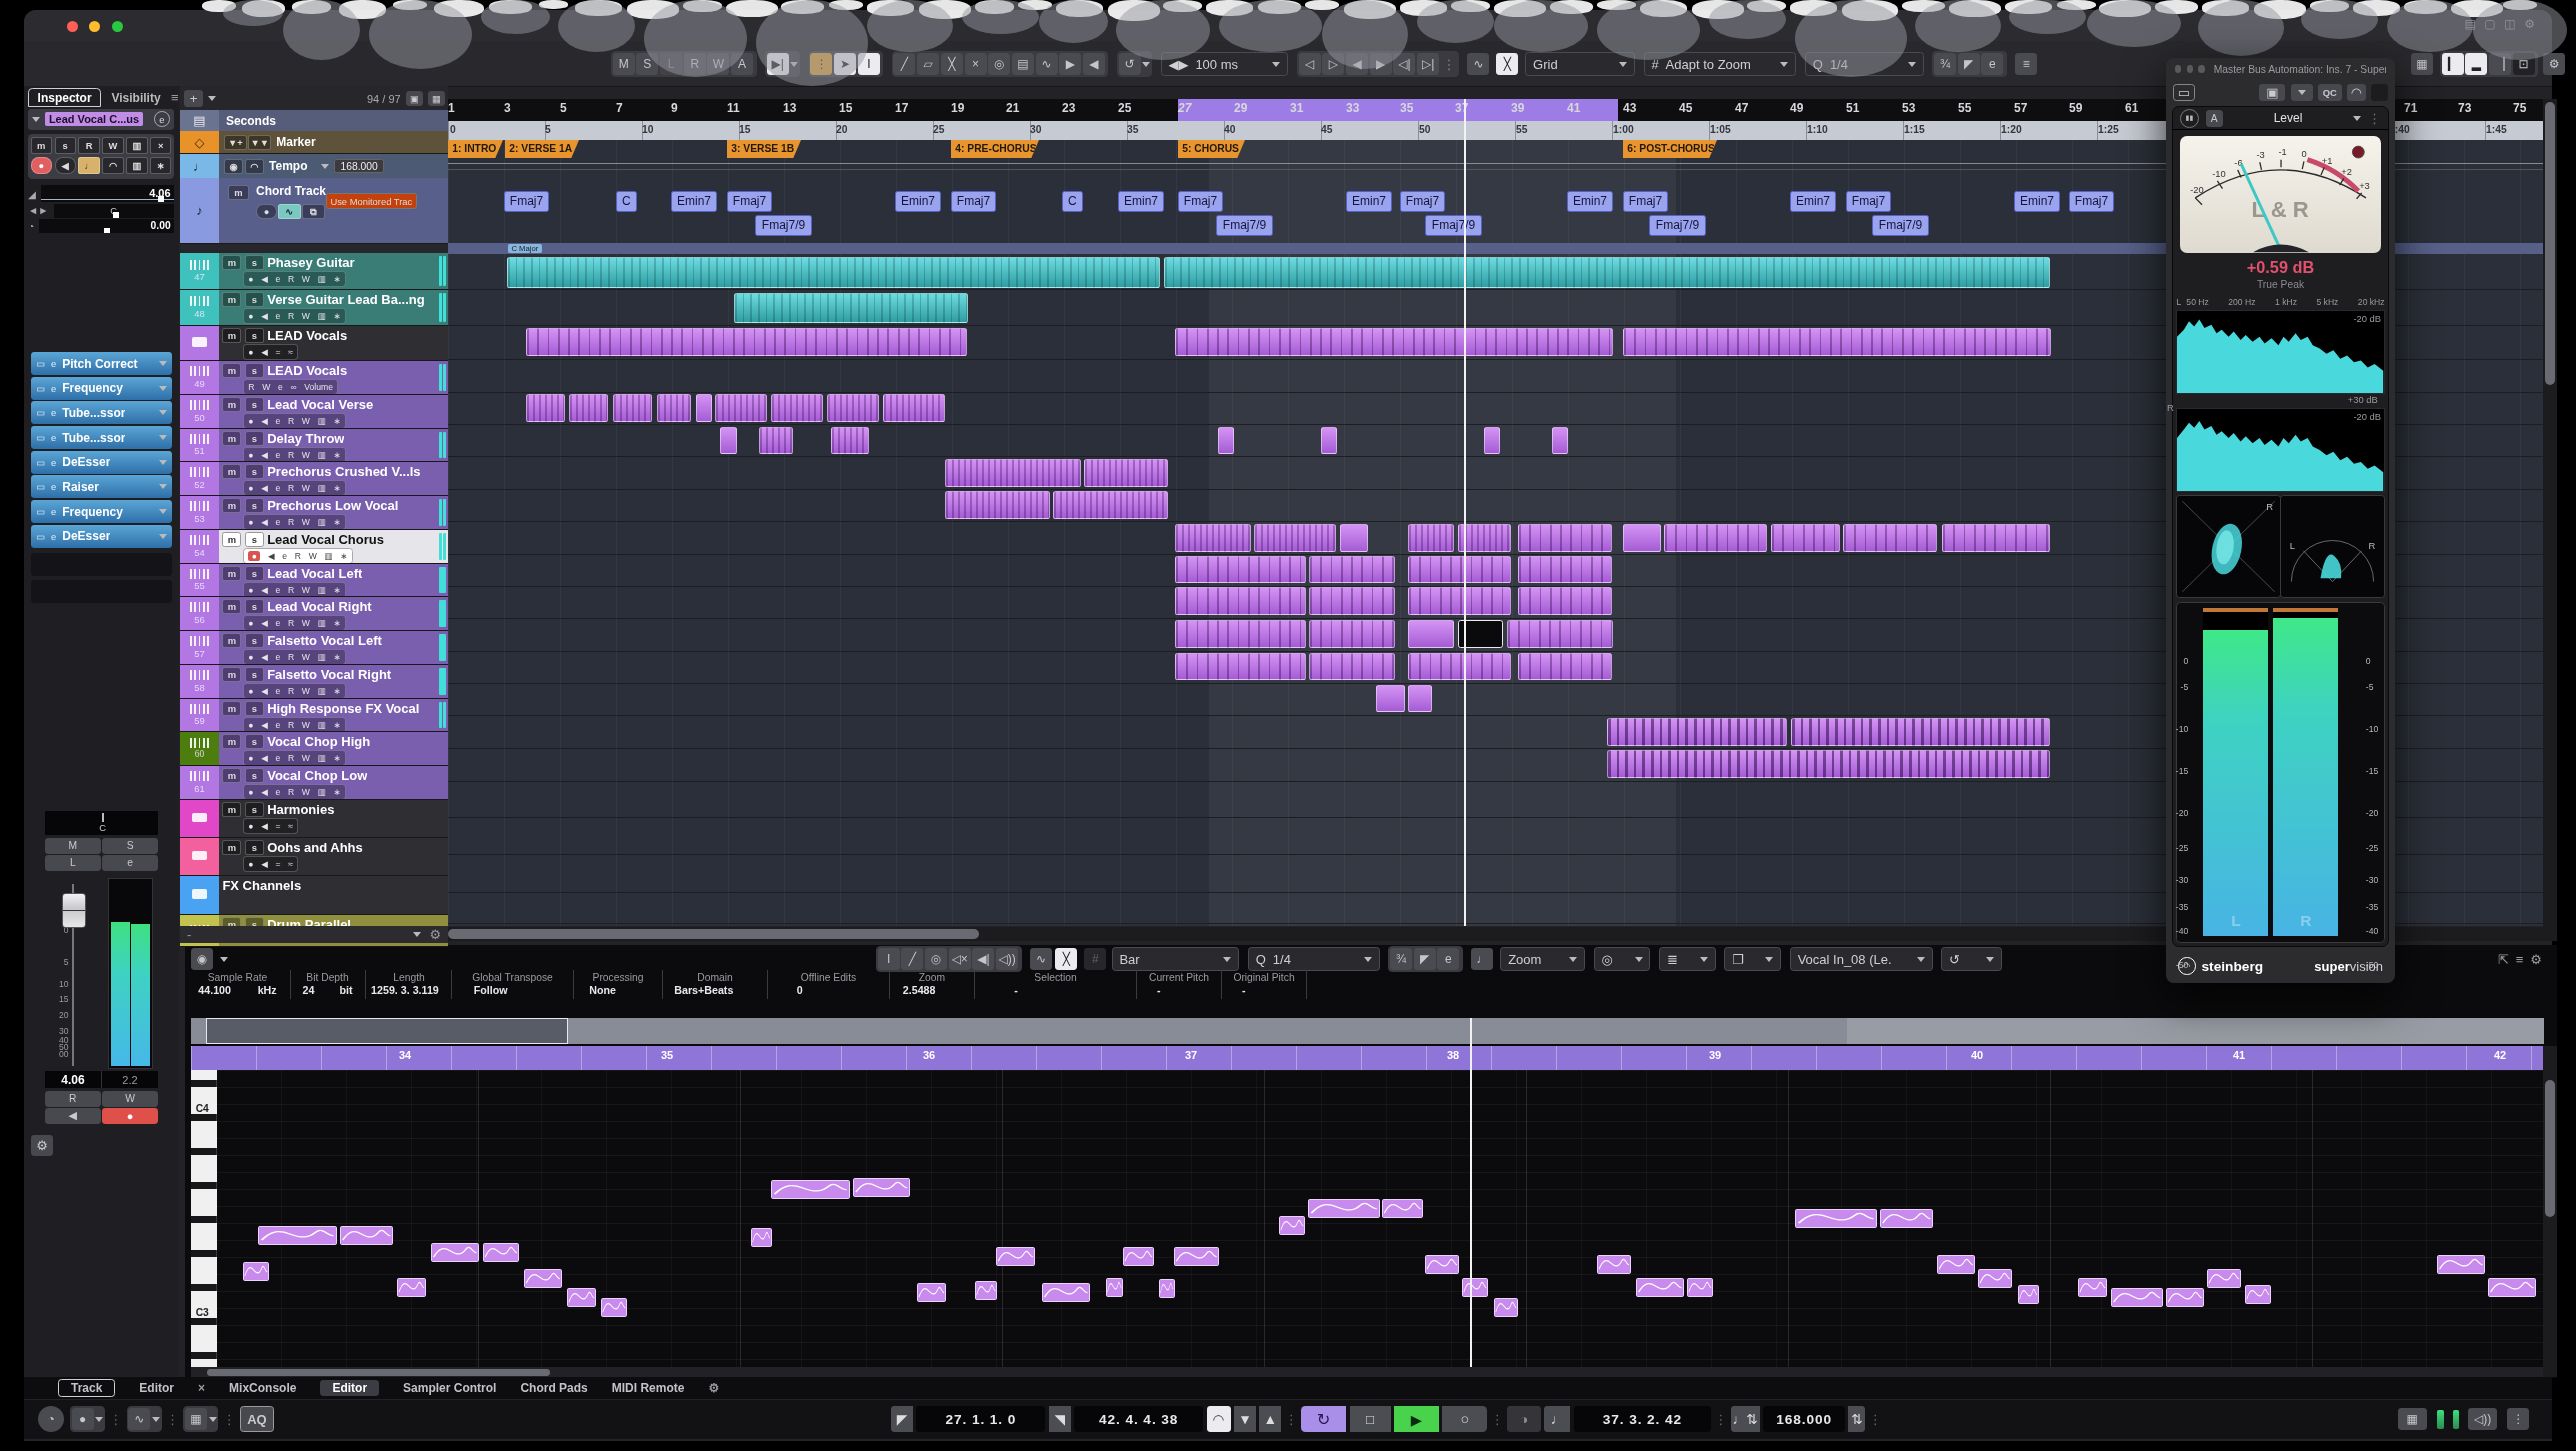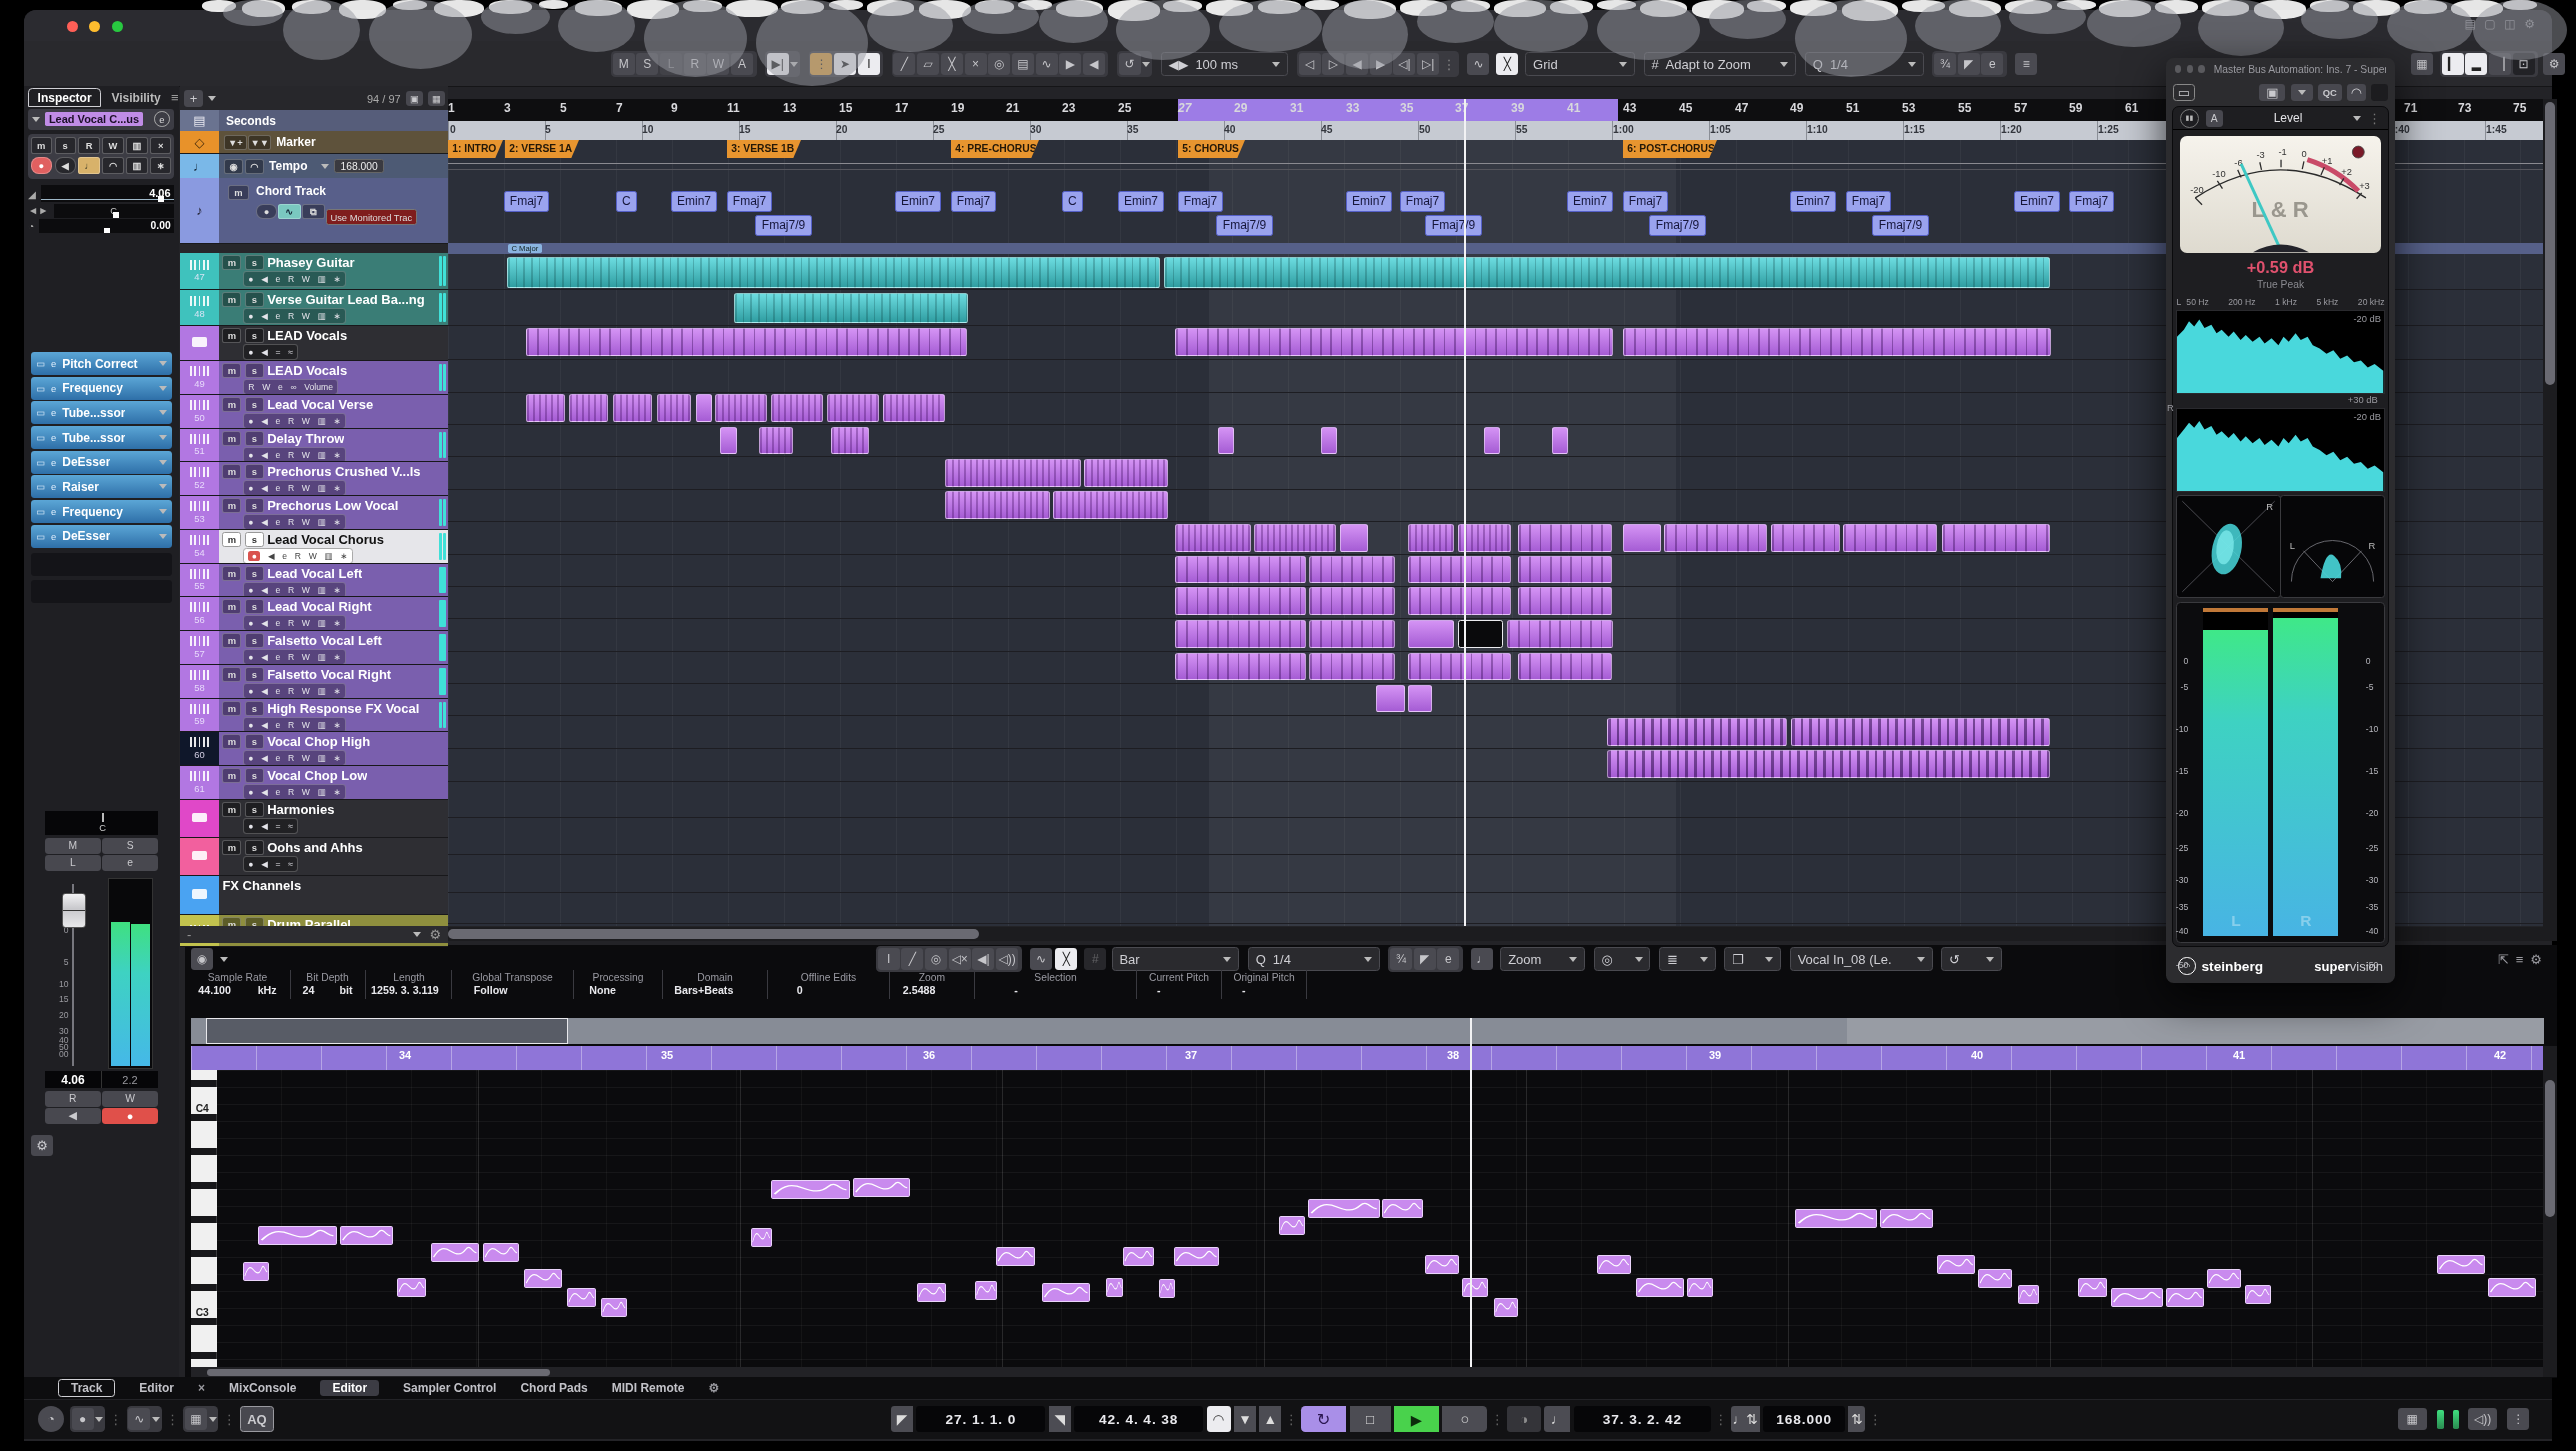--- a/index.html
+++ b/index.html
@@ -412,21 +412,21 @@
   <span class="caret" style="margin-left:13.7px"></span>
   <span style="margin-left:5.2px;background:#3a3a40;border:0.9px solid #666;border-radius:2.6px;color:#eee;font-size:10.3px;padding:0.9px 5.2px">168.000</span>
 </div>
 <div class="abs" style="left:180px;top:178px;width:268px;height:65px;background:#585f8a;z-index:3;border-bottom:0.9px solid #1a1a1c">
   <span style="position:absolute;left:0;top:0;bottom:0;width:39px;background:#8a9ae0;display:flex;align-items:center;justify-content:center;color:#223">♪</span>
   <span class="mb" style="position:absolute;left:48px;top:6.9px;width:19px">m</span>
   <span style="position:absolute;left:76px;top:6px;font-weight:bold;color:#fff;font-size:12px">Chord Track</span>
   <span class="mb" style="position:absolute;left:76px;top:26px;width:19px;border-radius:6.9px">●</span>
   <span class="mb" style="position:absolute;left:98px;top:26px;width:20.6px;background:#7ac8c0;color:#123">∿</span>
   <span class="mb" style="position:absolute;left:122px;top:26px;width:20.6px">⧉</span>
-  <span style="position:absolute;left:146px;top:31px;background:#7f1d1d;border:0.9px solid #777;border-radius:2.6px;color:#ddd;font-size:9.4px;padding:1.7px 3.4px;white-space:nowrap">Use Monitored Trac</span>
+  <span style="position:absolute;left:146px;top:15px;background:#c2410c;border:0.9px solid #777;border-radius:2.6px;color:#ddd;font-size:9.4px;padding:1.7px 3.4px;white-space:nowrap">Use Monitored Trac</span>
 </div>
 
 <div class="abs" style="left:180px;top:253px;width:268px;z-index:3;display:flex;flex-direction:column">
 
     <div class="trow teal" style="height: 36px;">
       <div class="tgut" style="background: rgb(63, 194, 189);">
         <span class="wavic"></span>
         <span class="tnum">47</span>
       </div>
       <div class="tbody">
@@ -821,21 +821,21 @@
 
         </div>
       </div>
       <div class="tmeter m2">
         <i></i>
         <i></i>
       </div>
     </div>
 
     <div class="trow purple" style="height: 33px;">
-      <div class="tgut" style="background: #0f172a;">
+      <div class="tgut" style="background: #4d7c0f; font-family: Liberation Serif, serif;">
         <span class="wavic"></span>
         <span class="tnum">60</span>
       </div>
       <div class="tbody">
         <div class="l1">
           <span class="mb">m</span>
           <span class="mb">s</span>
           <span class="tname">Vocal Chop High</span>
         </div>
         <div class="l2">

